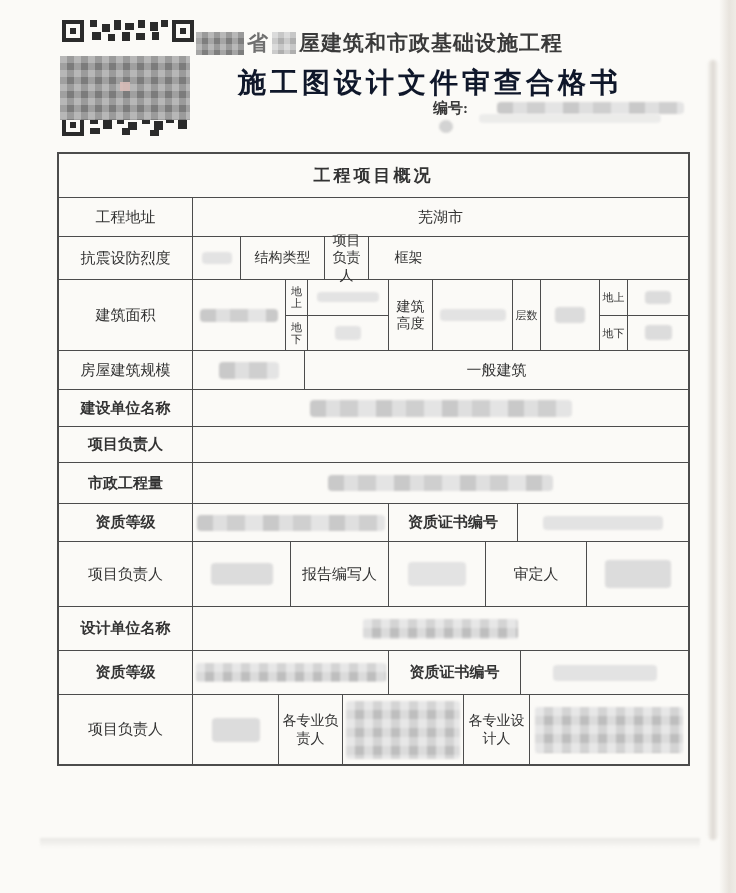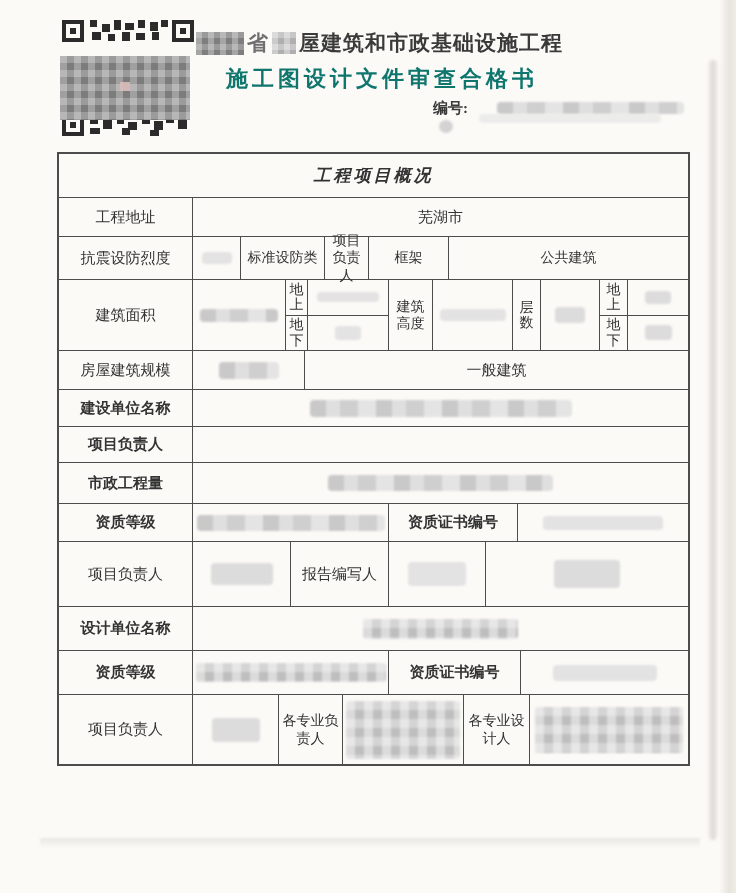--- a/index.html
+++ b/index.html
@@ -40,22 +40,22 @@
     background-size:14px 14px;filter:blur(.4px);
   }
   .qr-pink{position:absolute;left:58px;top:62px;width:10px;height:9px;background:#d8bdb8;opacity:.9;}
 
   .title-line1{
     position:absolute;left:196px;top:28px;height:30px;
     display:flex;align-items:center;gap:3px;
     font-size:21px;font-weight:bold;letter-spacing:1px;color:#3a3a3a;
   }
   .title-line2{
-    position:absolute;left:226px;top:64px;
-    font-size:22px;font-weight:bold;letter-spacing:4px;color:#0f766e;
+    position:absolute;left:238px;top:64px;
+    font-size:28px;font-weight:bold;letter-spacing:4px;color:#0f172a;
   }
   .px-dark{
     display:inline-block;height:23px;
     background-color:#9a9a9a;
     background-image:
       linear-gradient(90deg,rgba(255,255,255,.3) 0 6px,transparent 6px 12px),
       linear-gradient(0deg,rgba(0,0,0,.18) 0 6px,transparent 6px 12px);
     background-size:12px 12px;filter:blur(.4px);
   }
   .px-light{
@@ -90,34 +90,34 @@
       linear-gradient(0deg,rgba(0,0,0,.10) 0 9px,transparent 9px 18px);
     background-size:18px 18px;filter:blur(1px);
   }
 
   
   .doc-table{
     position:absolute;left:57px;top:152px;width:629px;
     border:2px solid #4c4c4c;background:transparent;
   }
   .row{display:flex;border-top:1.5px solid #4c4c4c;}
-  .row:first-child{border-top:none;font-style:italic;}
+  .row:first-child{border-top:none;}
   .cell{
     border-left:1.5px solid #4c4c4c;
     display:flex;align-items:center;justify-content:center;
     text-align:center;font-size:15px;line-height:1.25;
     box-sizing:border-box;padding:1px 2px;word-break:break-all;
     position:relative;color:#333;
   }
   .cell:first-child{border-left:none;}
   .cell.grow{flex:1;}
   .hdr{font-size:17px;font-weight:bold;letter-spacing:3px;}
   .b{font-weight:bold;}
   .sm{font-size:14px;}
-  .xs{font-size:14px;line-height:1.1;}
+  .xs{font-size:11px;line-height:1.1;}
   .stack{flex-direction:column;padding:0;}
   .half{flex:1;width:100%;display:flex;align-items:center;justify-content:center;box-sizing:border-box;}
   .half.top{border-bottom:1.5px solid #4c4c4c;}
 </style>
 </head>
 <body>
 
 <div class="page">
 
   <div class="qr">
@@ -188,24 +188,23 @@
     <div class="row" style="height:38px">
       <div class="cell" style="width:133px">工程地址</div>
       <div class="cell grow">芜湖市</div>
     </div>
 
     <div class="row" style="height:42px">
       <div class="cell" style="width:133px">抗震设防烈度</div>
       <div class="cell" style="width:48px">
         <div class="blob lighter" style="width:30px;height:12px"></div>
       </div>
-      <div class="cell sm" style="width:84px">标准设防类</div>
+      <div class="cell sm" style="width:84px">结构类型</div>
       <div class="cell sm" style="width:44px">项目负责人</div>
       <div class="cell sm" style="width:80px">框架</div>
-      <div class="cell sm grow">公共建筑</div>
     </div>
 
     <div class="row" style="height:70px">
       <div class="cell" style="width:133px">建筑面积</div>
       <div class="cell" style="width:93px">
         <div class="blob patchy" style="width:78px;height:13px"></div>
       </div>
       <div class="cell stack xs" style="width:22px">
         <div class="half top">地上</div>
         <div class="half">地下</div>
@@ -281,20 +280,21 @@
 
     <div class="row" style="height:64px">
       <div class="cell" style="width:133px">项目负责人</div>
       <div class="cell" style="width:98px">
         <div class="blob" style="width:62px;height:22px"></div>
       </div>
       <div class="cell" style="width:98px">报告编写人</div>
       <div class="cell" style="width:97px">
         <div class="blob lighter" style="width:58px;height:24px"></div>
       </div>
+      <div class="cell" style="width:101px">审定人</div>
       <div class="cell grow">
         <div class="blob" style="width:66px;height:28px"></div>
       </div>
     </div>
 
     <div class="row" style="height:43px">
       <div class="cell b" style="width:133px">设计单位名称</div>
       <div class="cell grow">
         <div class="blob mosaic" style="width:155px;height:20px"></div>
       </div>

